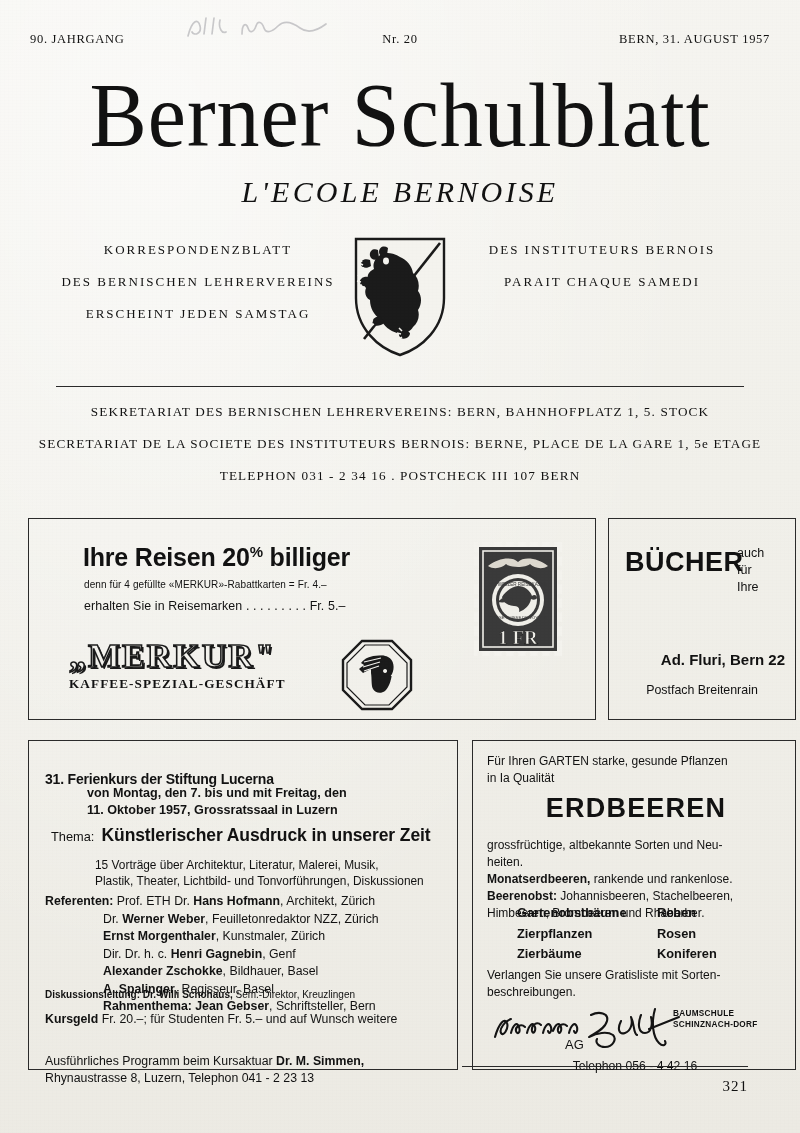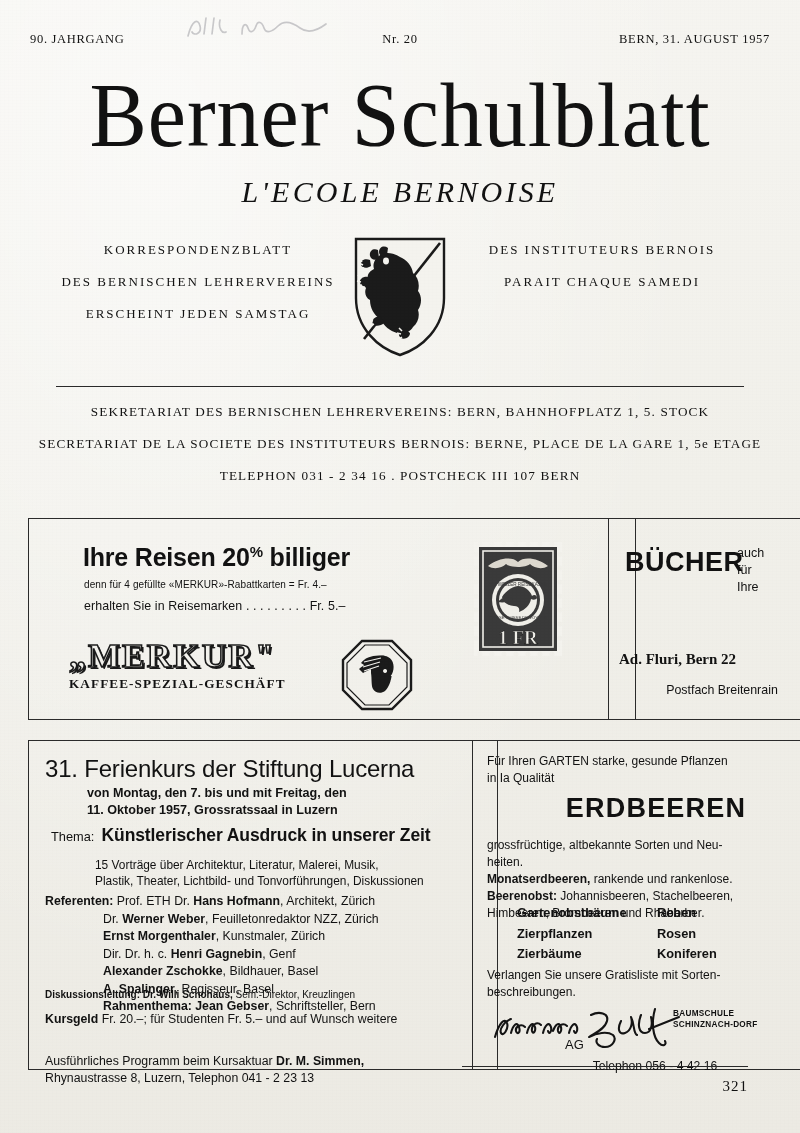--- a/index.html
+++ b/index.html
@@ -50,21 +50,21 @@
   .arms{position:absolute;left:50%;transform:translateX(-50%);top:0;width:96px;height:122px;}
 
   .rule{position:absolute;height:1px;background:#2a2a2a;}
   .rule.r1{top:386px;left:34px;right:34px;}
 
   
   .addr{position:absolute;top:404px;left:0;right:0;text-align:center;}
   .addr div{font-size:13.2px;letter-spacing:1.15px;margin-bottom:16px;white-space:nowrap;}
 
   
-  .box{position:absolute;border:1.1px solid #2b2b2b;background:transparent;padding-left:40px;}
+  .box{position:absolute;border:1.1px solid #2b2b2b;background:transparent;}
   .sans{font-family:"Liberation Sans", sans-serif;}
 
   
   .ad-merkur{left:6px;top:518px;width:566px;height:200px;}
   .mk-head{position:absolute;left:54px;top:24px;font-size:25px;font-weight:700;letter-spacing:-.2px;}
   .mk-head sup{font-size:15px;}
   .mk-l1{position:absolute;left:55px;top:60px;font-size:10px;letter-spacing:.1px;}
   .mk-l2{position:absolute;left:55px;top:80px;font-size:12.4px;letter-spacing:.1px;}
   .mk-logo{position:absolute;left:40px;top:118px;width:260px;}
   .mk-word{font-size:34px;font-weight:700;letter-spacing:2px;
@@ -76,26 +76,26 @@
     font-family:"Liberation Serif", serif;}
   .mk-merc{position:absolute;left:312px;top:120px;width:72px;height:72px;}
   .stamp{position:absolute;left:450px;top:540px;width:92px;height:118px;}
 
   
   .ad-buch{left:586px;top:518px;width:186px;height:200px;}
   .bu-word{position:absolute;left:16px;top:28px;font-size:27px;font-weight:700;letter-spacing:.5px;
     font-family:"Liberation Sans", sans-serif;}
   .bu-side{position:absolute;left:128px;top:26px;font-size:12.5px;line-height:1.35;}
   .bu-c1{position:absolute;left:16px;top:80px;right:10px;text-align:center;font-size:12.4px;line-height:1.45;}
-  .bu-name{position:absolute;left:10px;right:10px;top:132px;text-align:left;font-size:15px;font-weight:700;font-family:Liberation Serif, serif;}
+  .bu-name{position:absolute;left:10px;right:10px;top:132px;text-align:right;font-size:15px;font-weight:700;}
   .bu-post{position:absolute;left:10px;right:10px;top:164px;text-align:center;font-size:12.4px;}
 
   
   .ad-luc{left:6px;top:740px;width:428px;height:328px;}
-  .lc-h{position:absolute;left:16px;top:14px;font-size:24px;font-weight:400;letter-spacing:-.2px;}
+  .lc-h{position:absolute;left:16px;top:30px;font-size:14px;font-weight:700;letter-spacing:-.2px;}
   .lc-d{position:absolute;left:58px;top:44px;font-size:12.6px;font-weight:700;line-height:1.35;}
   .lc-thema{position:absolute;left:22px;top:84px;font-size:12.8px;}
   .lc-thema b{font-size:17.5px;font-weight:700;letter-spacing:-.1px;}
   .lc-desc{position:absolute;left:66px;right:10px;top:116px;font-size:11.9px;line-height:1.35;text-align:justify;}
   .lc-ref{position:absolute;left:16px;right:8px;top:152px;font-size:12.3px;line-height:1.43;}
   .lc-ref .ind{padding-left:58px;}
   .lc-disk{position:absolute;left:16px;right:8px;top:248px;font-size:10px;}
   .lc-geld{position:absolute;left:16px;right:8px;top:270px;font-size:12.3px;line-height:1.4;}
   .lc-geld .ind{padding-left:52px;}
   .lc-prog{position:absolute;left:16px;right:8px;top:312px;font-size:12.3px;line-height:1.4;}

